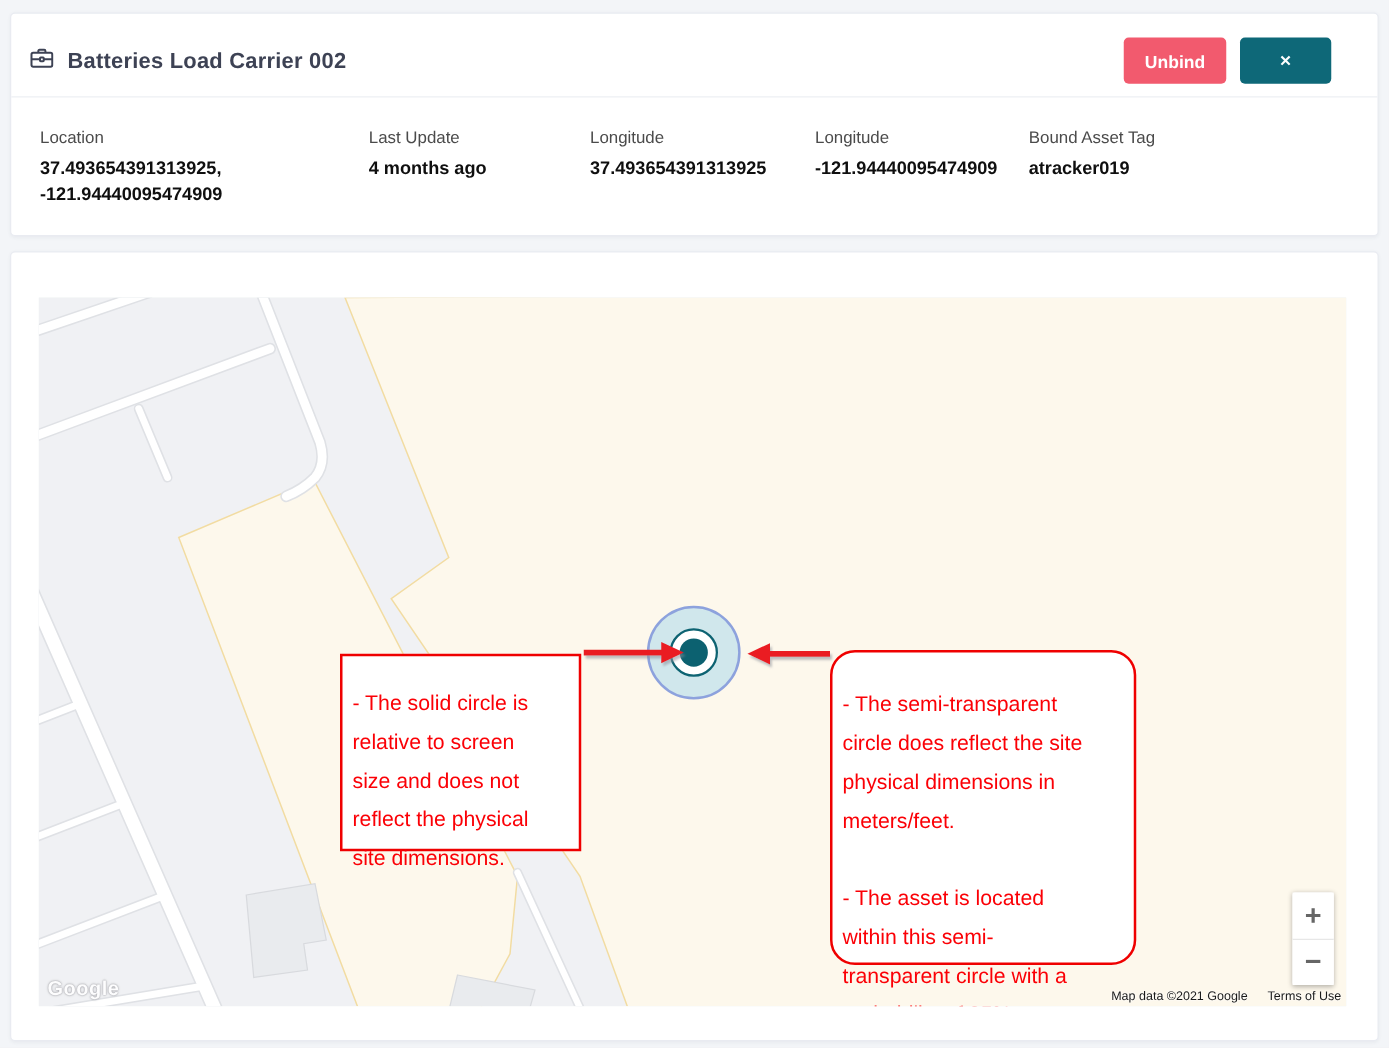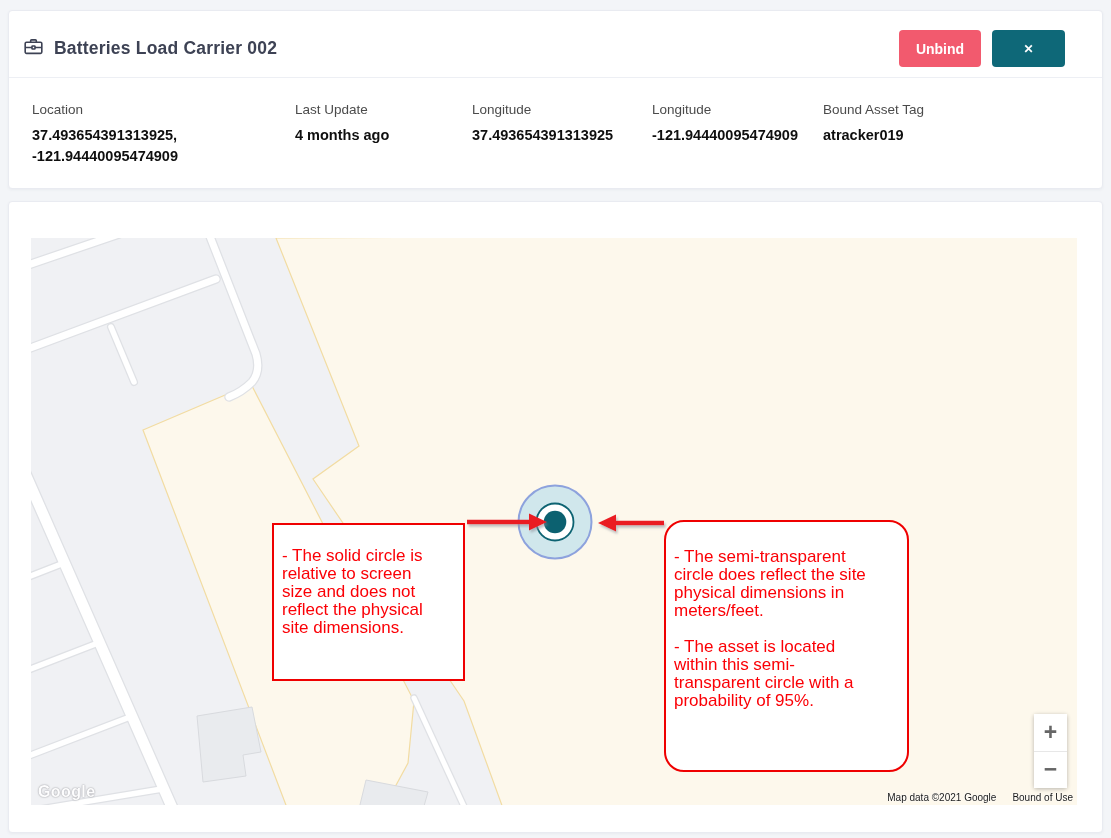--- a/index.html
+++ b/index.html
@@ -51,21 +51,21 @@
   
   #map-card { left:8px; top:201px; width:1095px; height:632px; }
   #map {
     position:absolute; left:22px; top:36px; width:1046px; height:567px;
     background:#f0f1f4; overflow:hidden;
   }
   #map-svg { position:absolute; left:0; top:0; }
   .note {
     position:absolute; background:#ffffff;
     border:2px solid #ef0000; color:#fb0006;
-    font-size:17px; line-height:18px;
+    font-size:17px; line-height:31px;
     white-space:pre-line; padding:8px 8px 8px 8px;
   }
   #note-left  { left:241px; top:285px; width:193px; height:158px; padding-top:22px; }
   #note-right { left:633px; top:282px; width:245px; height:252px; padding-top:26px;border-radius:20px; }
   #g-watermark {
     position:absolute; left:7px; bottom:4px;
     color:#fff; font-size:16px; font-weight:bold; letter-spacing:.4px;
     text-shadow:0 0 2px rgba(150,150,155,.9), 0 0 1px rgba(150,150,155,.9);
     opacity:.92;
   }
@@ -208,21 +208,21 @@
 
  - The asset is located
 within this semi-
 transparent circle with a
 probability of 95%.</div>
 
     <div id="g-watermark">Google</div>
 
     <div id="map-attrib">
       <span>Map data ©2021 Google</span>
-      <a id="terms-link">Bound of Use</a>
+      <a id="terms-link">Terms of Use</a>
     </div>
 
     <div id="zoom-ctl">
       <button class="zoom-btn" id="zoom-in-btn">+</button>
       <button class="zoom-btn" id="zoom-out-btn">−</button>
     </div>
   </div>
 </div>
 
 </body></html>

